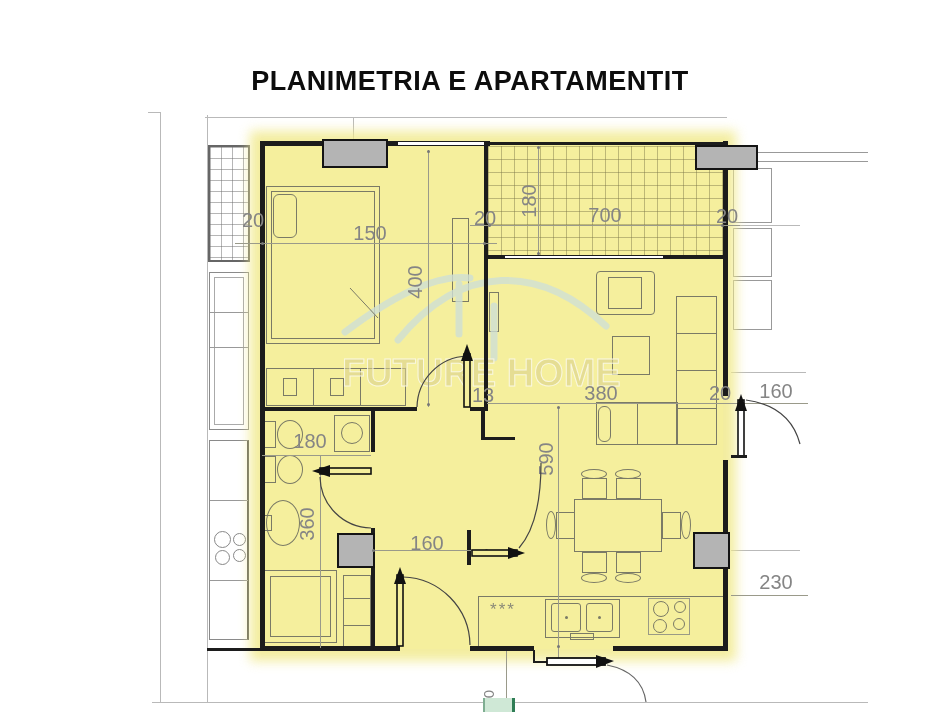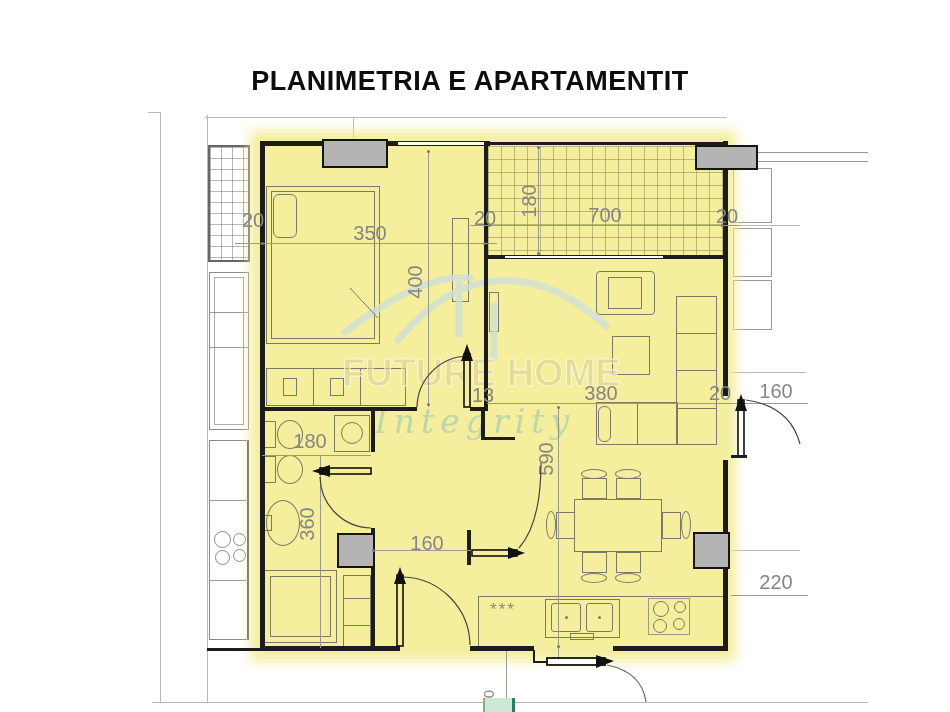--- a/index.html
+++ b/index.html
@@ -162,21 +162,20 @@
 
   <svg class="overlay" width="950" height="712" style="z-index:13;">
     <g fill="none" stroke="#cfe0d6" stroke-width="7" stroke-linecap="round" opacity="0.8">
       <path d="M345,332 C398,292 440,274 470,278"></path>
       <path d="M398,340 C462,262 540,264 606,326"></path>
       <path d="M459,284 L459,334"></path>
       <path d="M494,306 L494,358"></path>
     </g>
   </svg>
   <div class="wm-brand">FUTURE HOME</div>
-  <div class="wm-tag">Integrity</div>
 
   <div>
     <div class="w z16" style="left:262px;top:141px;width:228px;height:5px;"></div>
     <div class="a z16" style="left:398px;top:142px;width:86px;height:3px;background:#fff;"></div>
     <div class="w z16" style="left:490px;top:142px;width:233px;height:3px;"></div>
     <div class="w z16" style="left:260px;top:141px;width:5px;height:510px;"></div>
     <div class="w z16" style="left:723px;top:141px;width:5px;height:255px;"></div>
     <div class="w z16" style="left:723px;top:460px;width:5px;height:191px;"></div>
     <div class="w z16" style="left:207px;top:648px;width:55px;height:3px;"></div>
     <div class="w z16" style="left:262px;top:646px;width:138px;height:5px;"></div>
@@ -220,35 +219,35 @@
     <div class="dot z20" style="left:427px;top:150px;"></div>
     <div class="dot z20" style="left:427px;top:403px;"></div>
     <div class="dot z20" style="left:557px;top:406px;"></div>
     <div class="dot z20" style="left:557px;top:645px;"></div>
     <div class="dot z20" style="left:372px;top:549px;"></div>
     <div class="dot z20" style="left:485px;top:549px;"></div>
   </div>
 
   <div>
     <div class="dim z20" style="left:240px;top:210px;width:26px;">20</div>
-    <div class="dim z20" style="left:348px;top:223px;width:44px;">350</div>
+    <div class="dim z20" style="left:348px;top:223px;width:44px;">150</div>
     <div class="dim z20" style="left:472px;top:208px;width:26px;">20</div>
     <div class="dim rot z20" style="left:509px;top:191px;width:40px;">180</div>
     <div class="dim z20" style="left:583px;top:205px;width:44px;">700</div>
     <div class="dim z20" style="left:714px;top:206px;width:26px;">20</div>
     <div class="dim rot z20" style="left:395px;top:272px;width:40px;">400</div>
     <div class="dim z20" style="left:470px;top:385px;width:26px;">13</div>
     <div class="dim z20" style="left:578px;top:383px;width:46px;">380</div>
     <div class="dim z20" style="left:706px;top:383px;width:28px;">20</div>
     <div class="dim z20" style="left:752px;top:381px;width:48px;">160</div>
     <div class="dim rot z20" style="left:526px;top:449px;width:40px;">590</div>
     <div class="dim z20" style="left:288px;top:431px;width:44px;">180</div>
     <div class="dim rot z20" style="left:287px;top:514px;width:40px;">360</div>
     <div class="dim z20" style="left:407px;top:533px;width:40px;">160</div>
-    <div class="dim z20" style="left:753px;top:572px;width:46px;">220</div>
+    <div class="dim z20" style="left:753px;top:572px;width:46px;">230</div>
     <div class="dim rot z20" style="left:479px;top:684px;width:20px;font-size:15px;">0</div>
   </div>
 
   <div class="a" style="left:483px;top:698px;width:27px;height:14px;background:#cfe8d6;border-left:2px solid #7fae92;border-right:3px solid #2f7d55;z-index:20;"></div>
 
   <svg class="overlay" width="950" height="712">
 
     <path d="M417,407 A52,52 0 0 1 467,356" fill="none" stroke="#444" stroke-width="1.2"></path>
     <rect x="464" y="354" width="6" height="53" fill="#f5ef9d" stroke="#111" stroke-width="1.6"></rect>
     <polygon points="467,344 461,361 473,361" fill="#111"></polygon>

